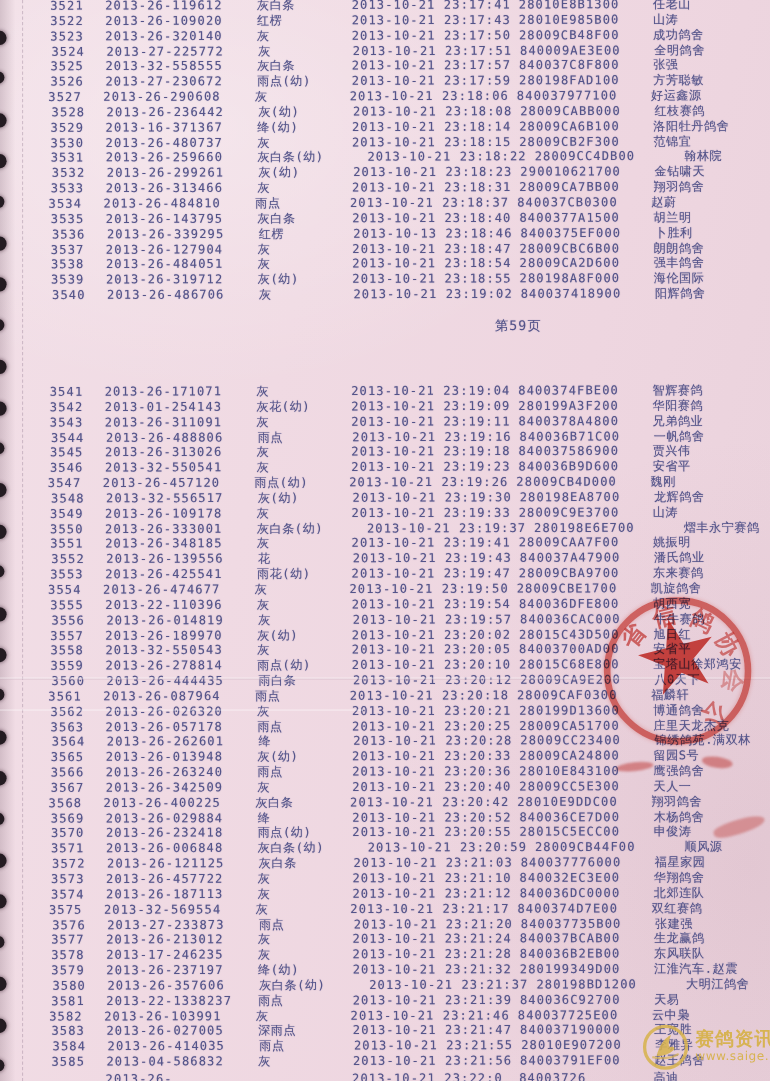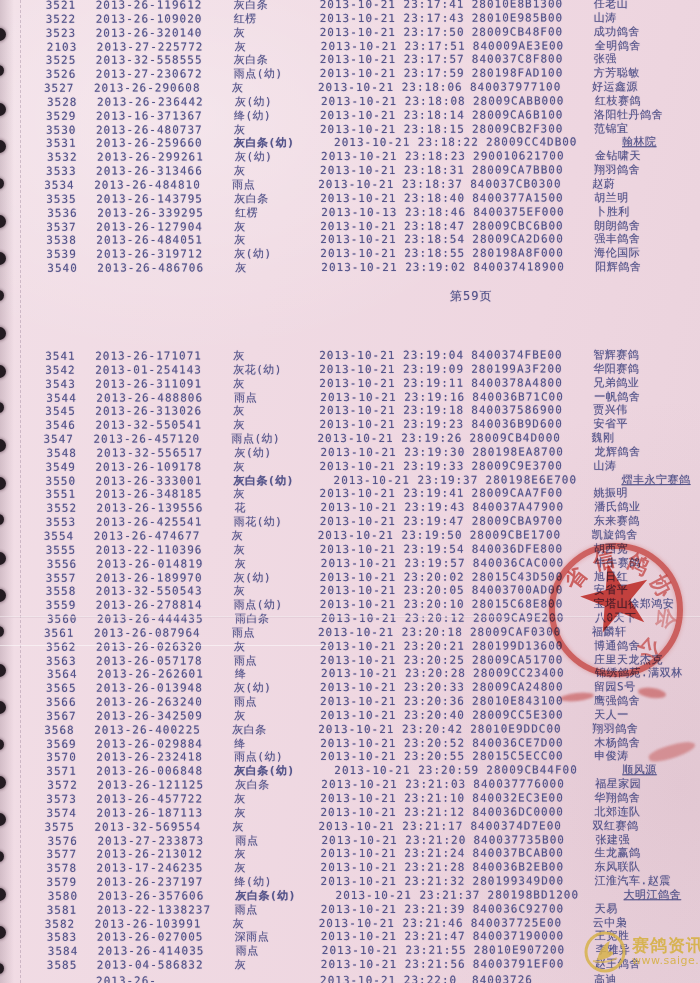--- a/index.html
+++ b/index.html
@@ -33,22 +33,22 @@
     text-shadow:0 0 1px rgba(84,84,138,.55); }
   .row:nth-child(4n) { transform:translateX(1px); }
   .row:nth-child(7n) { transform:translateX(-2px); }
   .cell { display:block; overflow:visible; }
   .c0 { width:50px; }
   .c1 { width:138px; }
   .c2 { width:86px; letter-spacing:.5px; }
   .c3 { width:152px; }
   .c4 { width:122px; }
   .c5 { flex:1; letter-spacing:.5px; }
-  .shifted .c2 { width:100px;font-weight:bold; }
-  .shifted .c5 { padding-left:14px;text-decoration:underline; }
+  .shifted .c2 { width:100px; }
+  .shifted .c5 { padding-left:14px; }
 
   .page-label { position:absolute; left:450px; top:288px; font-size:12px;
     letter-spacing:1px; text-shadow:0 0 1px rgba(84,84,138,.5); }
 
   
   .stamp { position:absolute; left:549px; top:543px; width:134px; height:134px;
     mix-blend-mode:multiply; filter:blur(.45px); }
   .stamp-ring { position:absolute; inset:0; border-radius:50%;
     border:6px solid rgba(211,54,44,.68);
     box-shadow:0 0 4px rgba(211,54,44,.35), inset 0 0 4px rgba(211,54,44,.3); }
@@ -136,21 +136,21 @@
       </div>
       <div class="row">
         <span class="cell c0">3523</span>
         <span class="cell c1">2013-26-320140</span>
         <span class="cell c2">灰</span>
         <span class="cell c3">2013-10-21 23:17:50</span>
         <span class="cell c4">28009CB48F00</span>
         <span class="cell c5">成功鸽舍</span>
       </div>
       <div class="row">
-        <span class="cell c0">2103</span>
+        <span class="cell c0">3524</span>
         <span class="cell c1">2013-27-225772</span>
         <span class="cell c2">灰</span>
         <span class="cell c3">2013-10-21 23:17:51</span>
         <span class="cell c4">840009AE3E00</span>
         <span class="cell c5">全明鸽舍</span>
       </div>
       <div class="row">
         <span class="cell c0">3525</span>
         <span class="cell c1">2013-32-558555</span>
         <span class="cell c2">灰白条</span>

